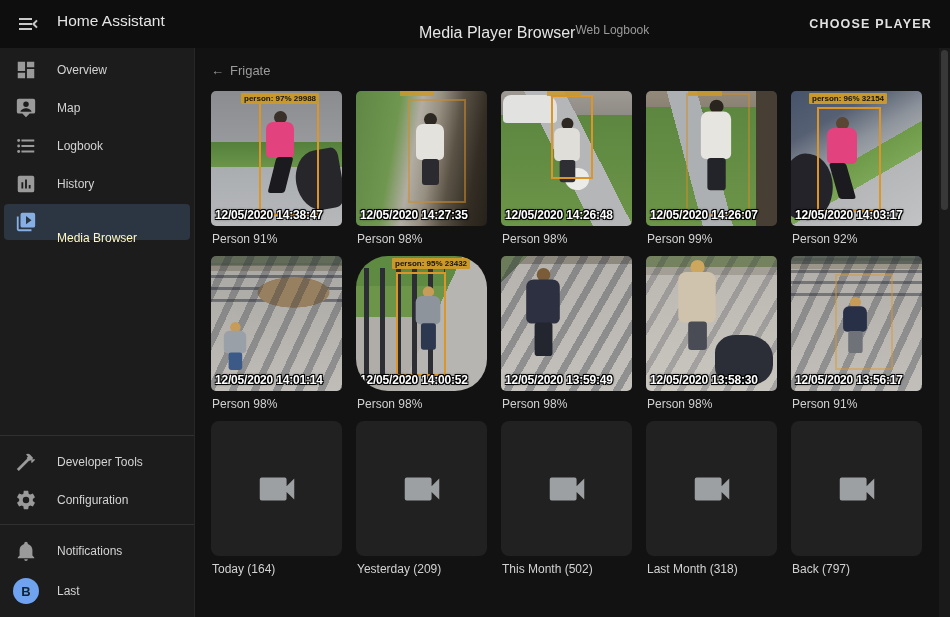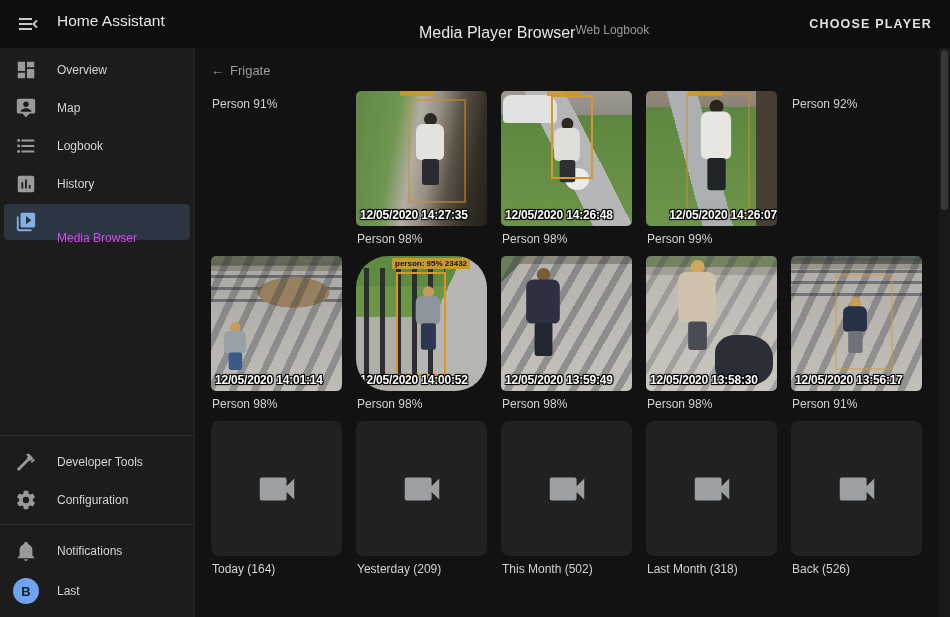--- a/index.html
+++ b/index.html
@@ -24,21 +24,21 @@
     background:#1c1c1c; border-right:1px solid rgba(255,255,255,.05);
     display:flex; flex-direction:column; padding-top:4px; z-index:5; }
   .sidebar-item { height:36px; margin:0 4px 2px 4px; border-radius:4px; display:flex;
     align-items:center; cursor:pointer; flex-shrink:0; }
   .sidebar-item .icn { width:24px; height:24px; margin-left:10px; display:flex;
     align-items:center; justify-content:center; }
   .sidebar-item svg { fill:#9a9a9a; }
   .sidebar-item .lbl { margin-left:19px; color:#d3d3d3; font-size:12px; font-weight:500; }
   .sidebar-item.selected { background:var(--selected-item-bg,#2c3542); }
   .sidebar-item.selected svg { fill:var(--accent-icon,#86b0e3); }
-  .sidebar-item.selected .lbl { color:#d946ef;margin-top:31px; }
+  .sidebar-item.selected .lbl { color:#fef9c3;margin-top:31px; }
   .side-spacer { flex:1; }
   .side-divider { height:1px; background:rgba(255,255,255,.09); margin:4px 0 8px 0; flex-shrink:0; }
   .avatar { width:26px; height:26px; border-radius:50%; margin-left:9px;
     background:var(--avatar-bg,#6fa3ef); color:#16222f; font-size:13px; font-weight:600;
     display:flex; align-items:center; justify-content:center; flex-shrink:0; }
   .user-item .lbl { margin-left:18px; }
   .user-item { height:40px; margin-bottom:6px; }
 
   
   .main { position:absolute; top:48px; left:195px; width:755px; height:569px;
@@ -87,21 +87,21 @@
   .s3{background:linear-gradient(63deg,rgba(0,0,0,0) 46%,#b4b6b8 46%,#b4b6b8 66%,rgba(0,0,0,0) 66%),
       linear-gradient(180deg,#9e9a93 0%,#8f8c85 18%,#5d8740 18%,#6d9549 100%);}
   .s3 .bbox{display:block;left:50px;top:4px;width:42px;height:84px;}
   .s3 .tick{display:block;left:46px;}
   .s3 .person{left:52px;top:24px;transform:scale(.92);} .s3 .head{background:#2e2822;} .s3 .torso{background:#e0ded8;} .s3 .legs{background:#2e2e34;height:24px;}
   .s3 .x1{display:block;left:2px;top:4px;width:54px;height:28px;background:#e2e2e0;border-radius:8px 12px 4px 4px;}
   .s3 .x2{display:block;left:64px;bottom:36px;width:24px;height:22px;background:#ebebe8;border-radius:50% 45% 48% 50%;}
 
   .s4{background:linear-gradient(270deg,#473f33 0%,#473f33 16%,rgba(71,63,51,0) 16%),
       linear-gradient(75deg,rgba(0,0,0,0) 34%,#adb0b2 34%,#adb0b2 52%,rgba(0,0,0,0) 52%),
-      linear-gradient(180deg,#93897b 0%,#8a8274 12%,#5d8740 12%,#6d9549 100%);text-align:right;}
+      linear-gradient(180deg,#93897b 0%,#8a8274 12%,#5d8740 12%,#6d9549 100%);}
   .s4 .bbox{display:block;left:40px;top:2px;width:64px;height:122px;border-color:rgba(210,140,40,.5);}
   .s4 .tick{display:block;left:42px;}
   .s4 .person{left:56px;top:12px;transform:scale(1.08);} .s4 .head{background:#2a241f;} .s4 .torso{background:#e7e5e0;height:44px;} .s4 .legs{background:#23232a;height:30px;}
 
   .s5{background:linear-gradient(150deg,#46536a 0%,#566073 24%,#8d939b 42%,#9ca1a6 50%,#6f9a4a 50%,#7ba656 64%,#b5b6b7 64%,#c2c3c4 100%);}
   .s5 .bbox{display:block;left:26px;top:16px;width:64px;height:104px;}
   .s5 .chip{left:18px;}
   .s5 .person{left:36px;top:26px;} .s5 .head{background:#5a4632;} .s5 .torso{background:#e2427e;width:30px;} .s5 .legs{background:#1b1b1f;transform:skewX(16deg);}
   .s5 .x1{display:block;left:-8px;bottom:6px;width:50px;height:66px;background:#232329;border-radius:40% 55% 45% 40%;transform:rotate(8deg);}
 
@@ -253,20 +253,33 @@
 </div>
 
 <div class="main">
   <div class="breadcrumb">
     <span>←</span>
     <span>Frigate</span>
   </div>
 
   <div class="grid" id="media-grid">
   <div class="card">
+    <div class="thumb s1">
+      <div class="x1"></div>
+
+      <div class="person">
+        <div class="head"></div>
+        <div class="torso"></div>
+        <div class="legs"></div>
+      </div>
+      <div class="bbox"></div>
+
+      <div class="chip">person: 97% 29988</div>
+      <div class="ts">12/05/2020 14:38:47</div>
+    </div>
     <div class="clip-label">Person 91%</div>
   </div>
 
   <div class="card">
     <div class="thumb s2">
 
       <div class="person">
         <div class="head"></div>
         <div class="torso"></div>
         <div class="legs"></div>
@@ -306,20 +319,33 @@
       </div>
       <div class="bbox"></div>
       <div class="tick"></div>
 
       <div class="ts">12/05/2020 14:26:07</div>
     </div>
     <div class="clip-label">Person 99%</div>
   </div>
 
   <div class="card">
+    <div class="thumb s5">
+      <div class="x1"></div>
+
+      <div class="person">
+        <div class="head"></div>
+        <div class="torso"></div>
+        <div class="legs"></div>
+      </div>
+      <div class="bbox"></div>
+
+      <div class="chip">person: 96% 32154</div>
+      <div class="ts">12/05/2020 14:03:17</div>
+    </div>
     <div class="clip-label">Person 92%</div>
   </div>
 
   <div class="card">
     <div class="thumb s6">
 
       <div class="person">
         <div class="head"></div>
         <div class="torso"></div>
         <div class="legs"></div>
@@ -425,20 +451,20 @@
     </div>
     <div class="clip-label">Last Month (318)</div>
   </div>
 
   <div class="card">
     <div class="folder-thumb">
       <svg viewBox="0 0 24 24" width="46" height="46">
         <path d="M17,10.5V7A1,1 0 0,0 16,6H4A1,1 0 0,0 3,7V17A1,1 0 0,0 4,18H16A1,1 0 0,0 17,17V13.5L21,17.5V6.5L17,10.5Z"></path>
       </svg>
     </div>
-    <div class="clip-label">Back (526)</div>
+    <div class="clip-label">Back (797)</div>
   </div>
 </div>
 </div>
 
 <div class="scrollbar-track">
   <div class="scrollbar-thumb"></div>
 </div>
 
 </body></html>

